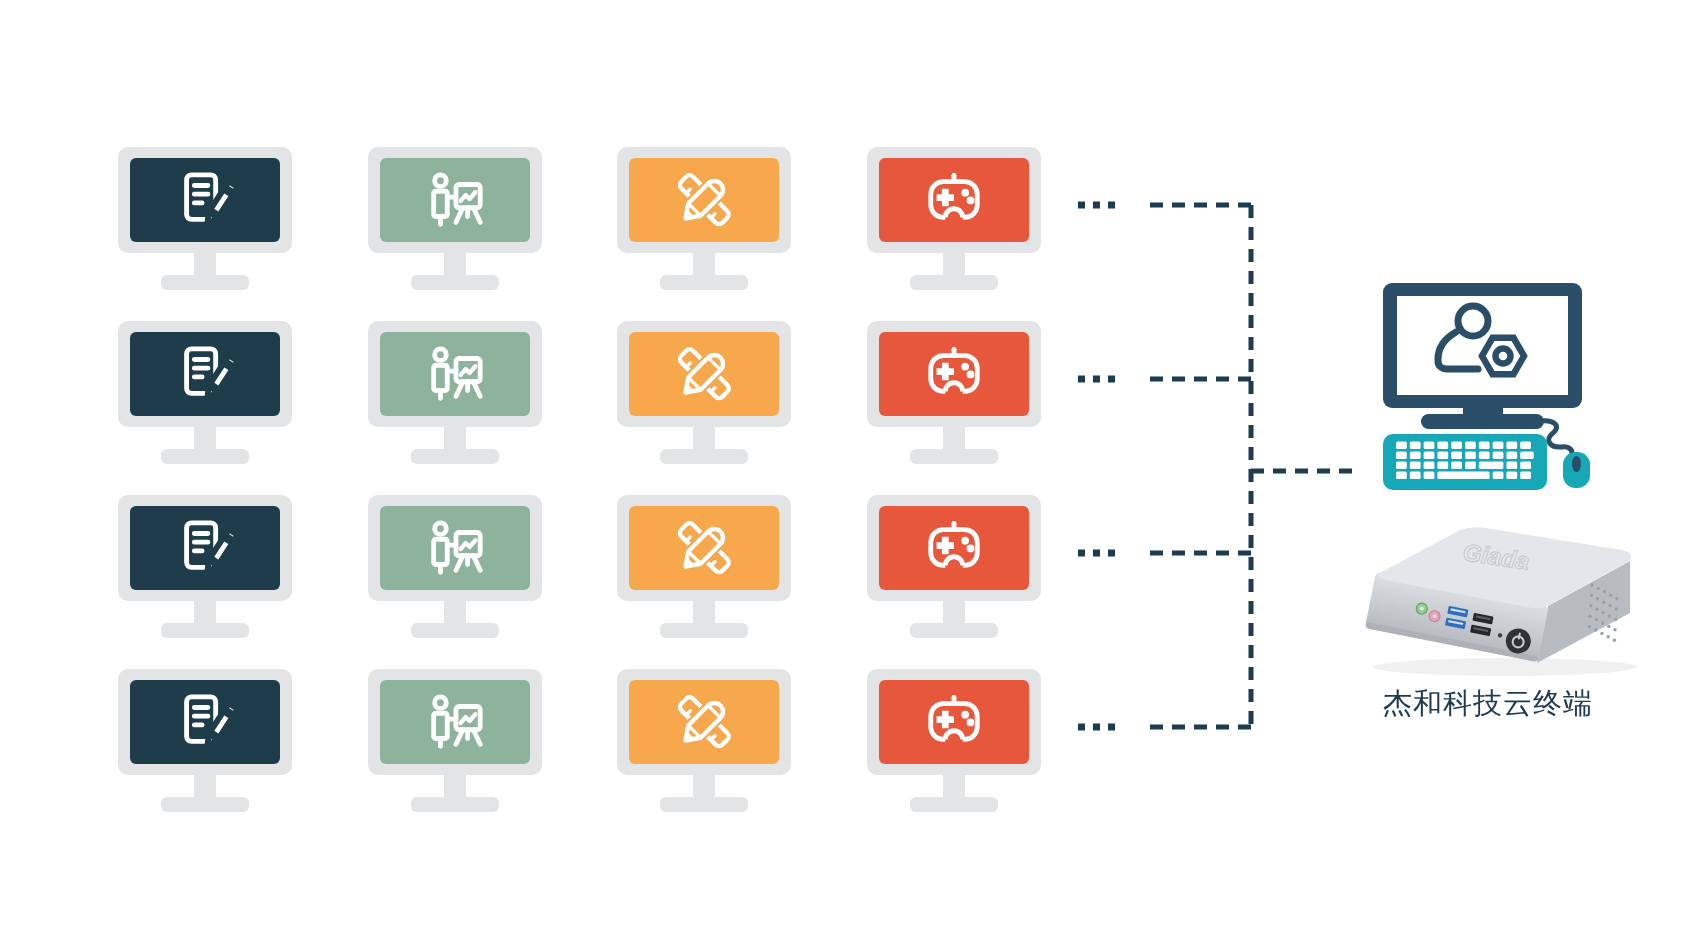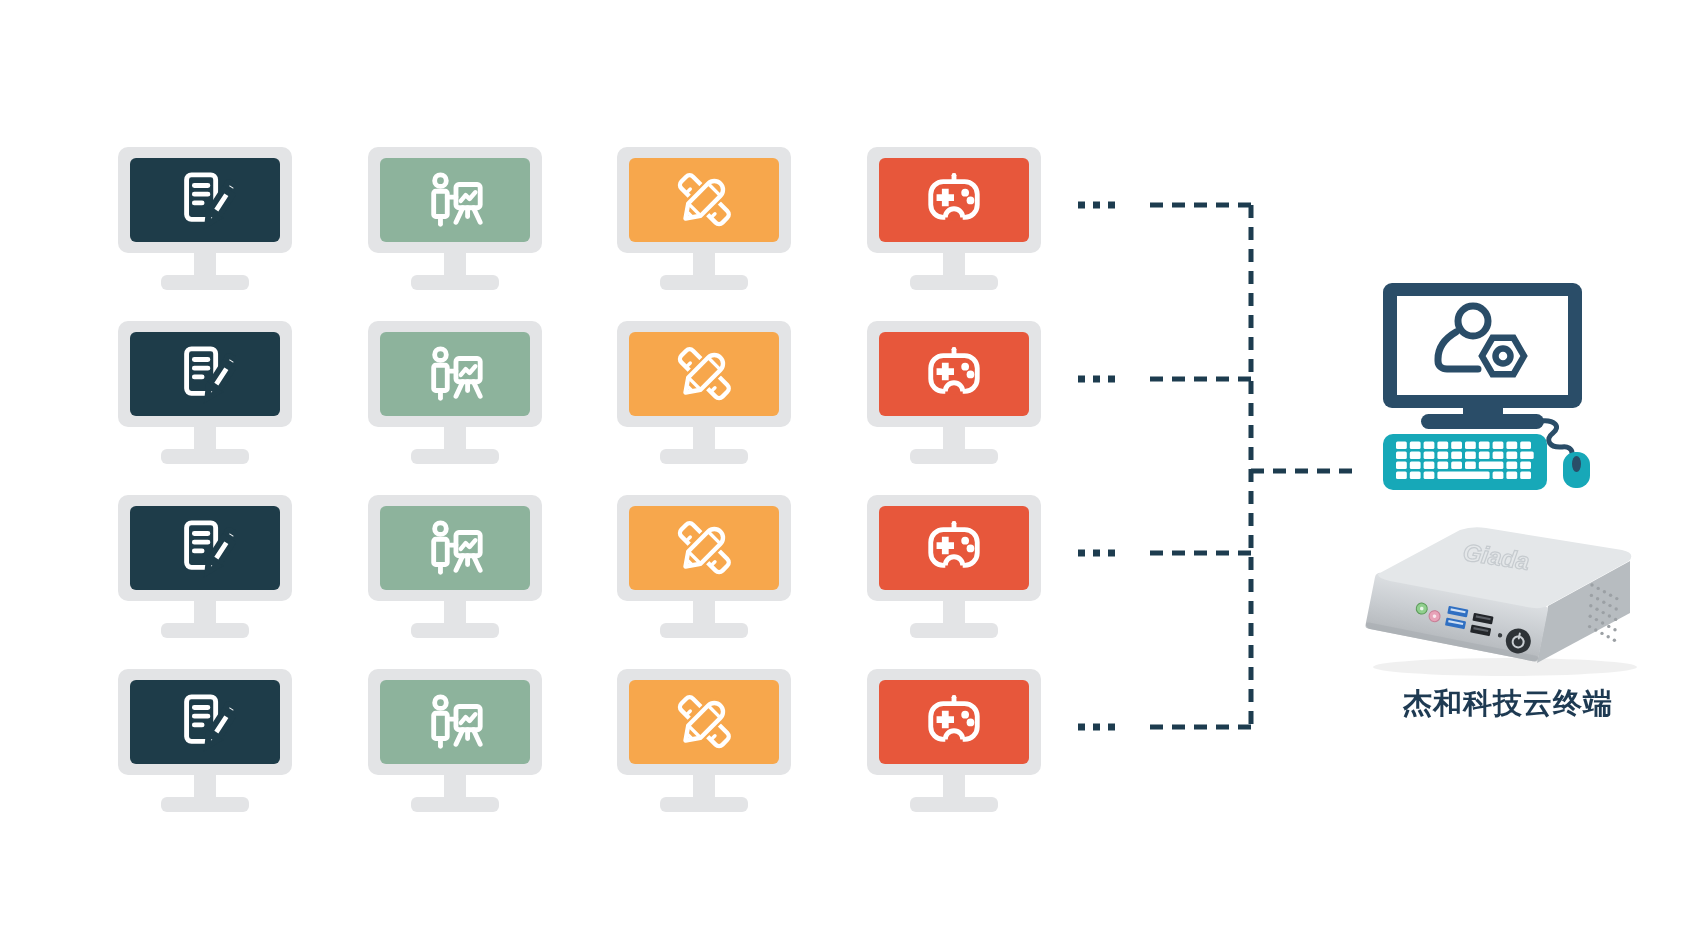--- a/index.html
+++ b/index.html
@@ -1,20 +1,20 @@
 <!DOCTYPE html>
 <html><head>
 <meta charset="utf-8">
 <style>
   html,body{margin:0;padding:0;background:#fff;}
   body{font-family:"Liberation Sans","DejaVu Sans",sans-serif;}
   .canvas{position:relative;width:1687px;height:948px;background:#fff;overflow:hidden;}
   .device-label{
     position:absolute;left:1383px;top:684px;width:250px;
-    text-align:center;font-size:29px;font-weight:bold;letter-spacing:1px;
+    text-align:left;font-size:29px;font-weight:normal;letter-spacing:1px;
   }
   svg{position:absolute;left:0;top:0;}
 </style>
 </head>
 <body>
 
 <div class="canvas" style="background: rgb(255, 255, 255);">
 
   <svg id="scene" width="1687" height="948" viewBox="0 0 1687 948" xmlns="http://www.w3.org/2000/svg" xmlns:xlink="http://www.w3.org/1999/xlink">
 

